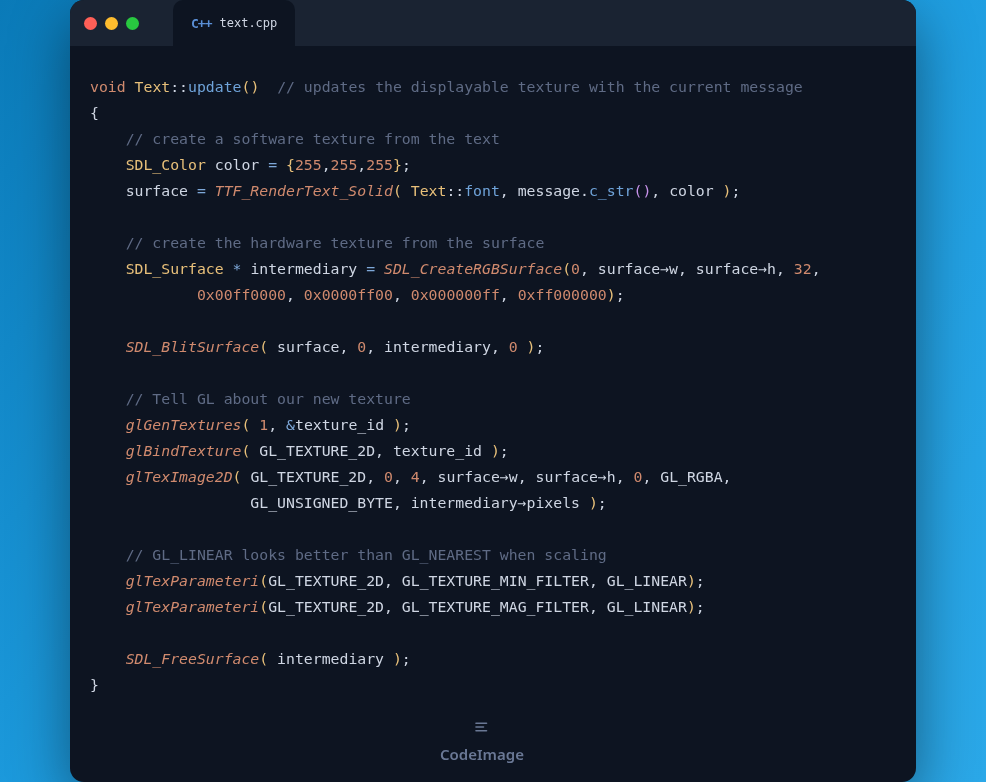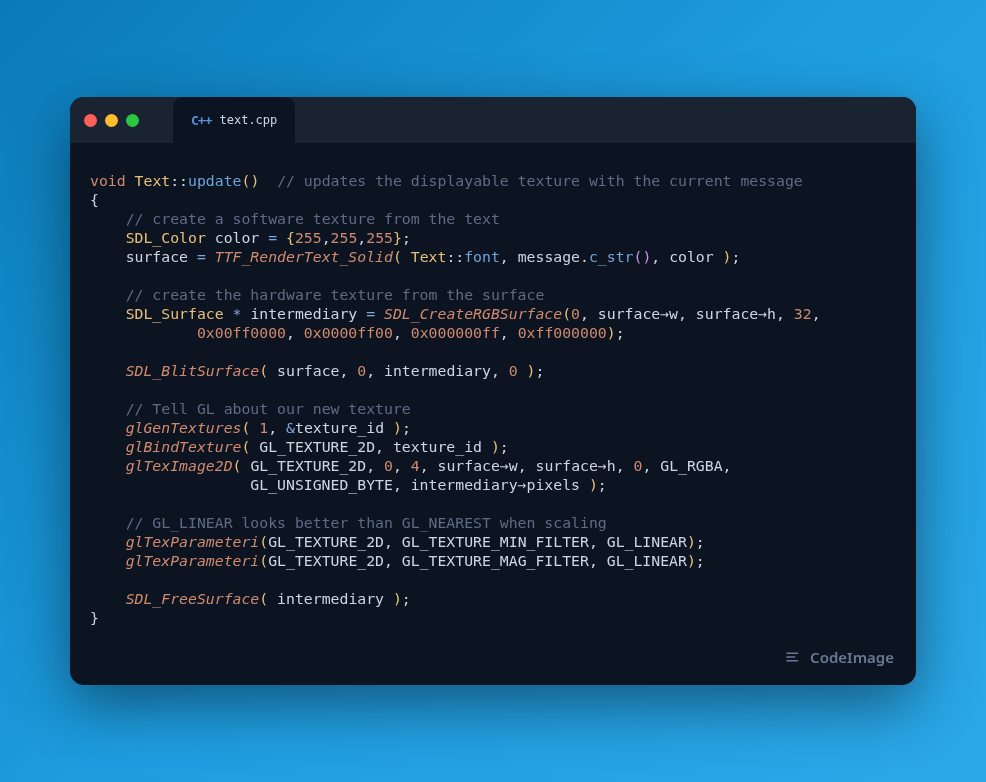--- a/index.html
+++ b/index.html
@@ -53,35 +53,36 @@
     font-size: 13px;
     letter-spacing: -1px;
   }
   .tab .label {
     color: #cfd6e3;
     font-size: 12px;
   }
   .code-area {
     padding: 28px 20px 14px 20px;
     font-size: 14.8px;
-    line-height: 19px;
+    line-height: 26px;
     color: #cfd6e3;
     white-space: pre;
     overflow: hidden;
   }
   .footer {
     display: flex;
     justify-content: flex-end;
     align-items: center;
     padding: 6px 22px 18px 0;
     gap: 8px;
     color: #6a7895;
     font-family: -apple-system, system-ui, sans-serif;
     font-weight: 600;
     font-size: 15px;
+    flex-direction: column;
   }
   .footer svg { width: 18px; height: 18px; }
 
   
   .kw   { color: #d08a6e; }        
   .cls  { color: #e8c07a; }        
   .fn   { color: #6fa3d9; }        
   .ital { color: #d08a6e; font-style: italic; }
   .pn   { color: #cfd6e3; }        
   .cmnt { color: #5f6b85; }        

